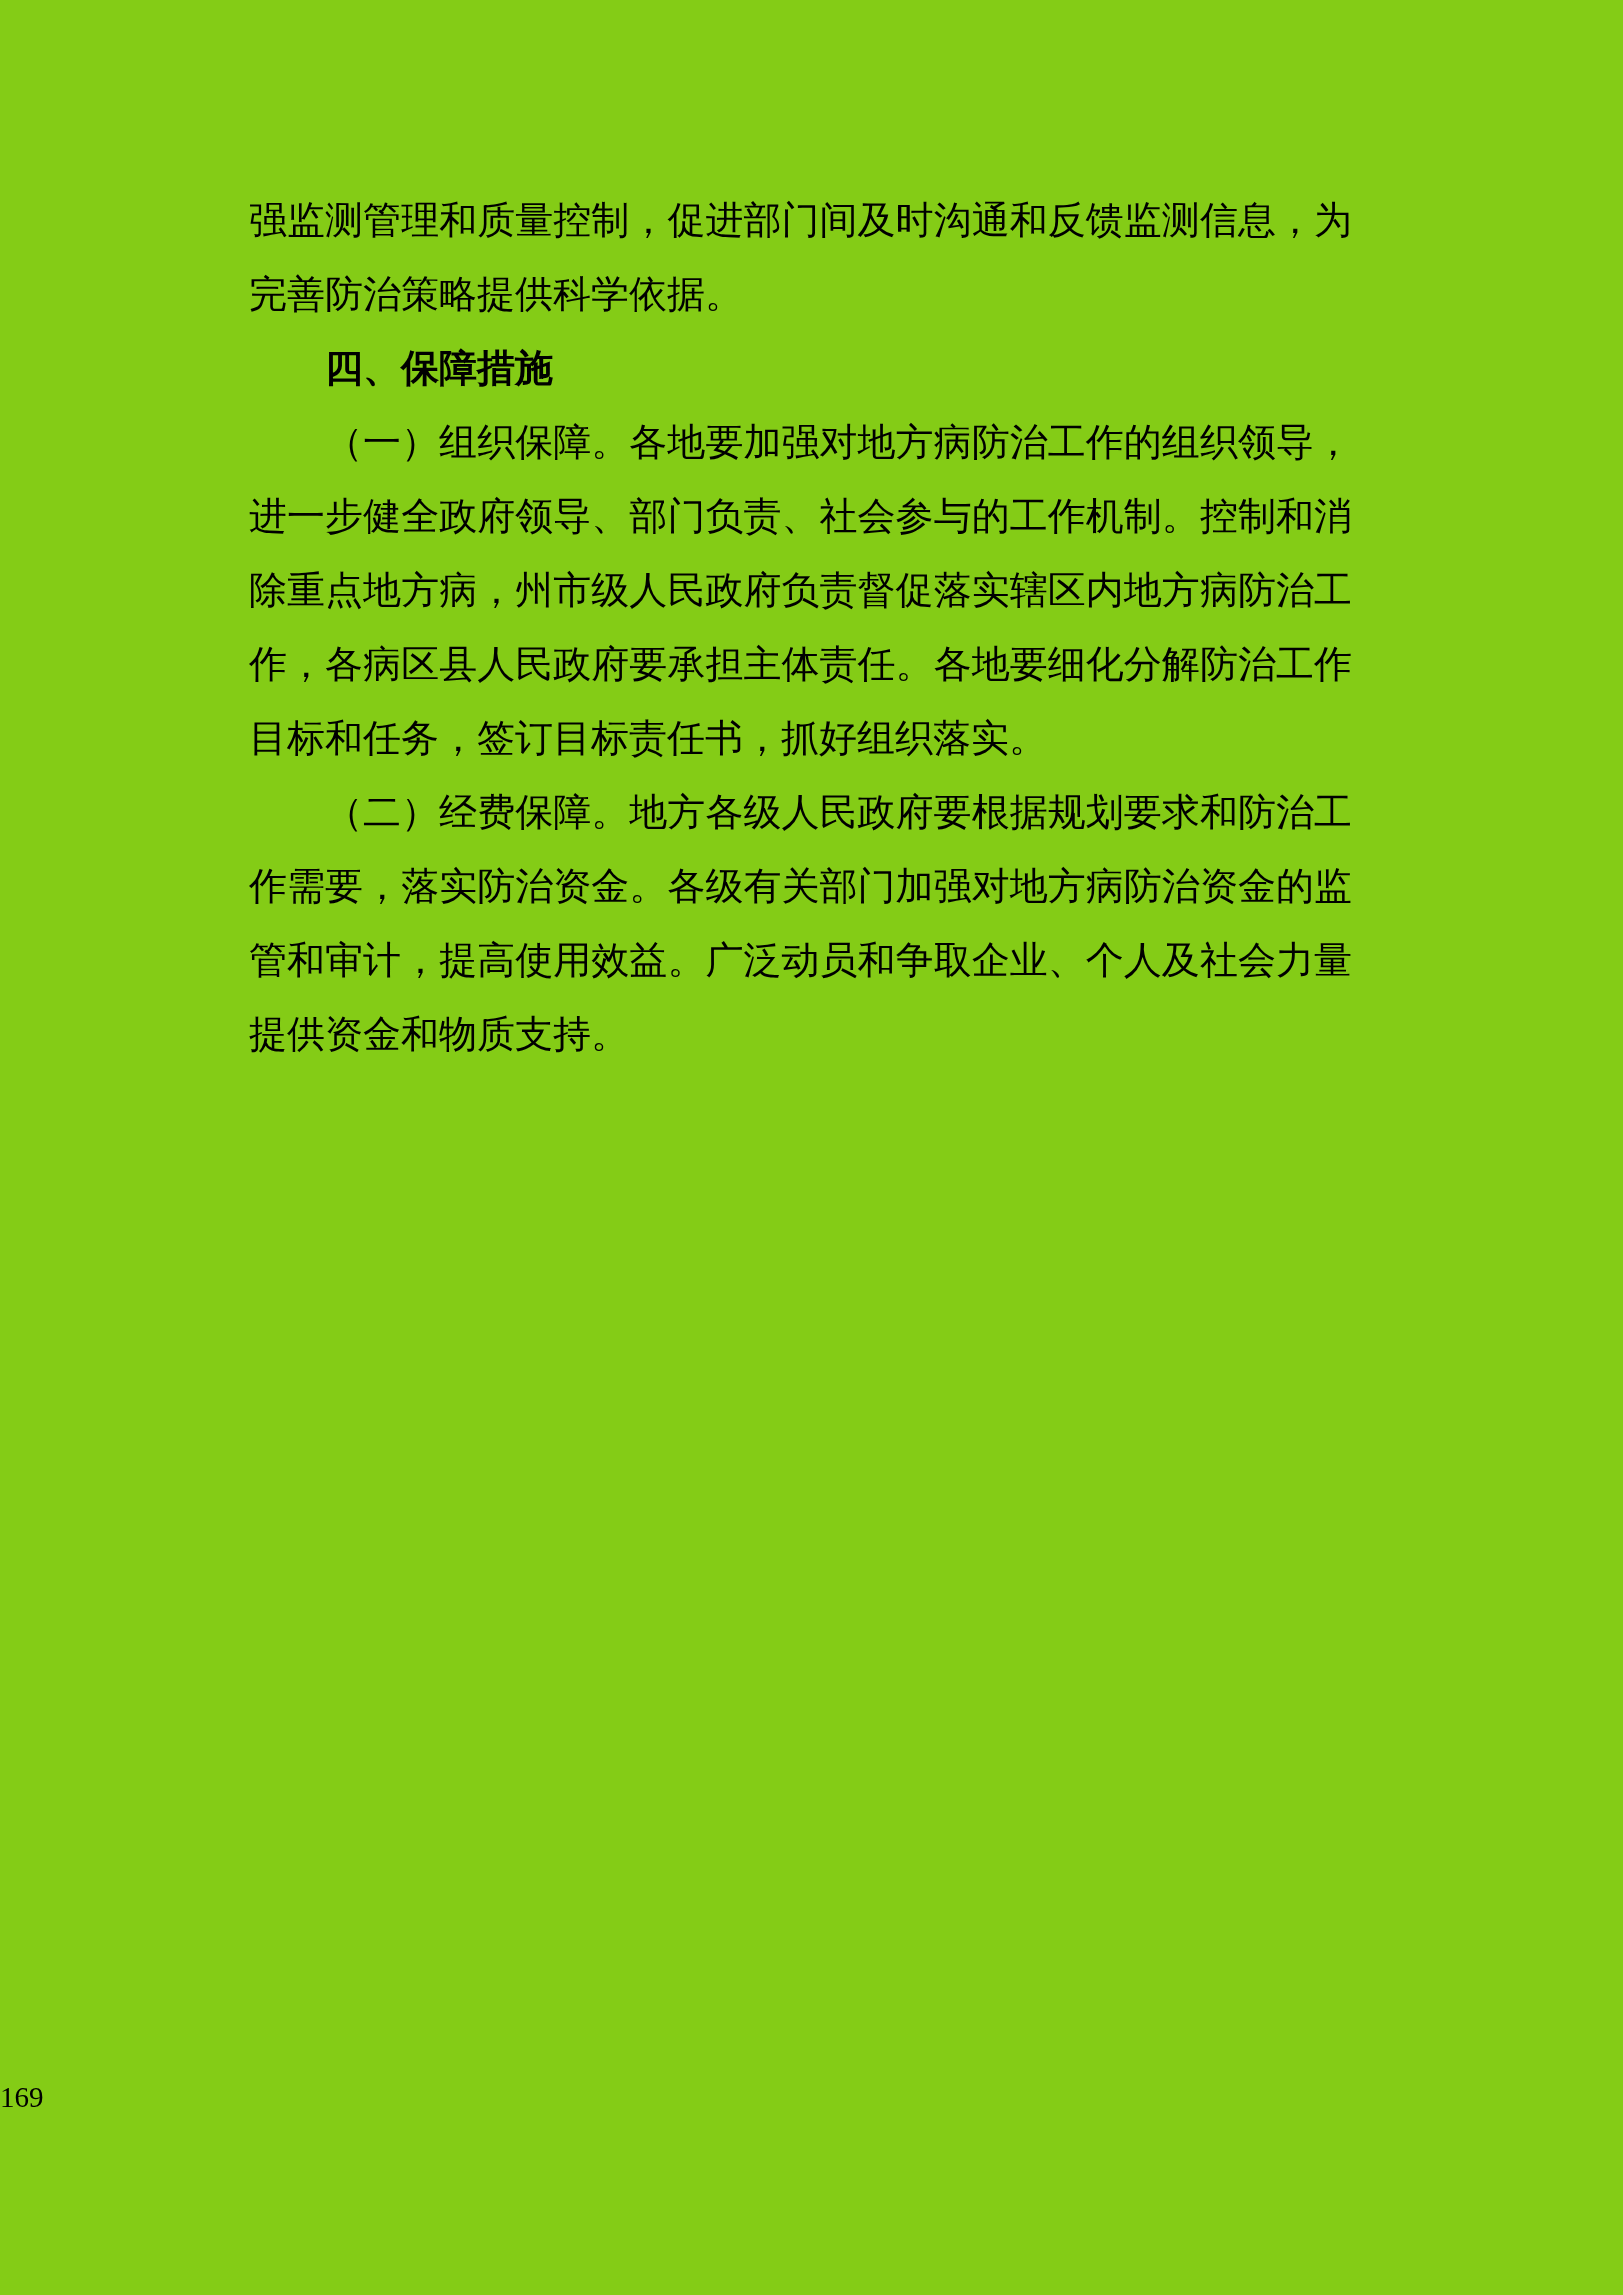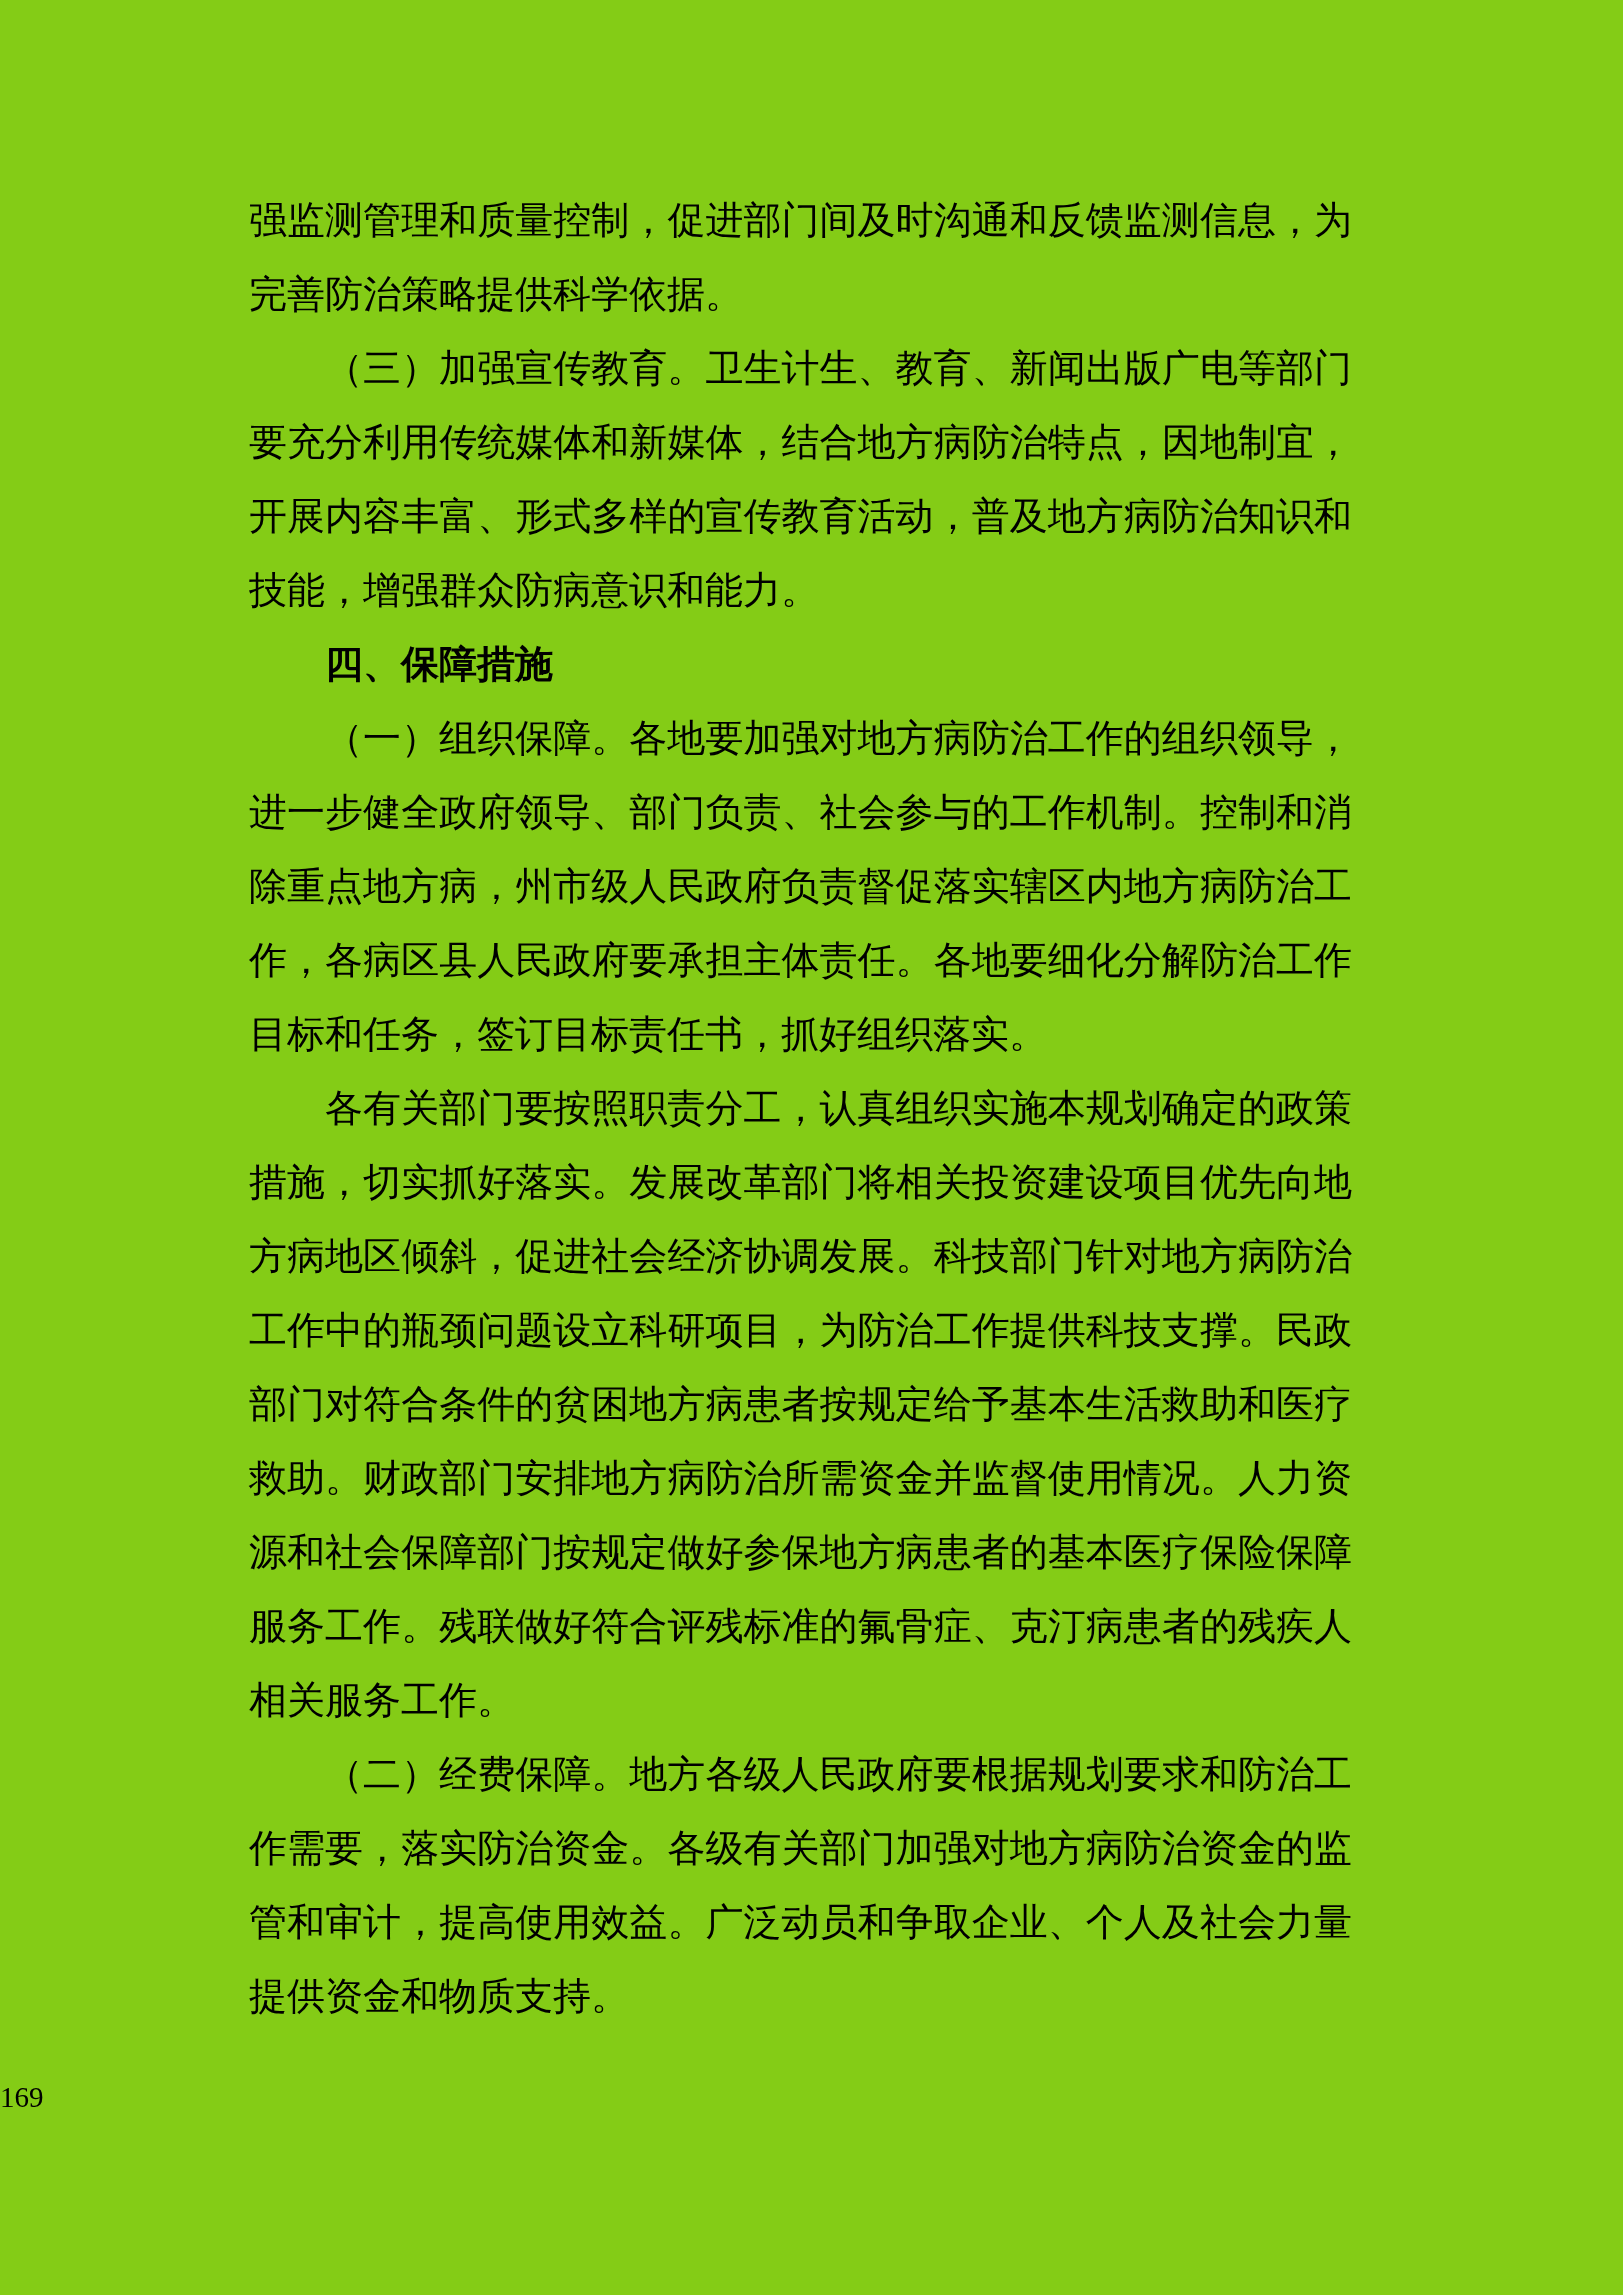--- a/index.html
+++ b/index.html
@@ -51,21 +51,19 @@
     font-family: "Liberation Serif", "DejaVu Serif", serif;
     color: #000000;
   }
 </style>
 </head>
 <body>
 
 <div class="page">
   <div class="content">
     <p class="para no-indent">强监测管理和质量控制，促进部门间及时沟通和反馈监测信息，为完善防治策略提供科学依据。</p>
-    <p class="para">（三）加强宣传教育。卫生计生、教育、新闻出版广电等部门要充分利用传统媒体和新媒体，结合地方病防治特点，因地制宜，开展内容丰富、形式多样的宣传教育活动，普及地方病防治知识和技能，增强群众防病意识和能力。</p>
     <p class="para heading">四、保障措施</p>
     <p class="para">（一）组织保障。各地要加强对地方病防治工作的组织领导，进一步健全政府领导、部门负责、社会参与的工作机制。控制和消除重点地方病，州市级人民政府负责督促落实辖区内地方病防治工作，各病区县人民政府要承担主体责任。各地要细化分解防治工作目标和任务，签订目标责任书，抓好组织落实。</p>
-    <p class="para">各有关部门要按照职责分工，认真组织实施本规划确定的政策措施，切实抓好落实。发展改革部门将相关投资建设项目优先向地方病地区倾斜，促进社会经济协调发展。科技部门针对地方病防治工作中的瓶颈问题设立科研项目，为防治工作提供科技支撑。民政部门对符合条件的贫困地方病患者按规定给予基本生活救助和医疗救助。财政部门安排地方病防治所需资金并监督使用情况。人力资源和社会保障部门按规定做好参保地方病患者的基本医疗保险保障服务工作。残联做好符合评残标准的氟骨症、克汀病患者的残疾人相关服务工作。</p>
     <p class="para">（二）经费保障。地方各级人民政府要根据规划要求和防治工作需要，落实防治资金。各级有关部门加强对地方病防治资金的监管和审计，提高使用效益。广泛动员和争取企业、个人及社会力量提供资金和物质支持。</p>
   </div>
   <div class="page-number">169</div>
 </div>
 
 
 </body></html>

